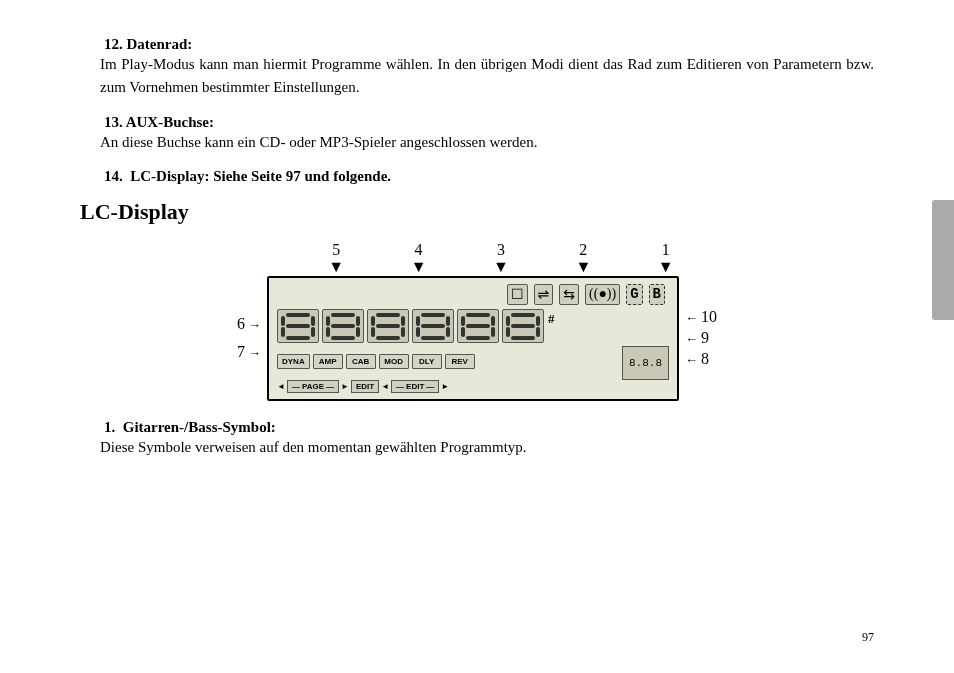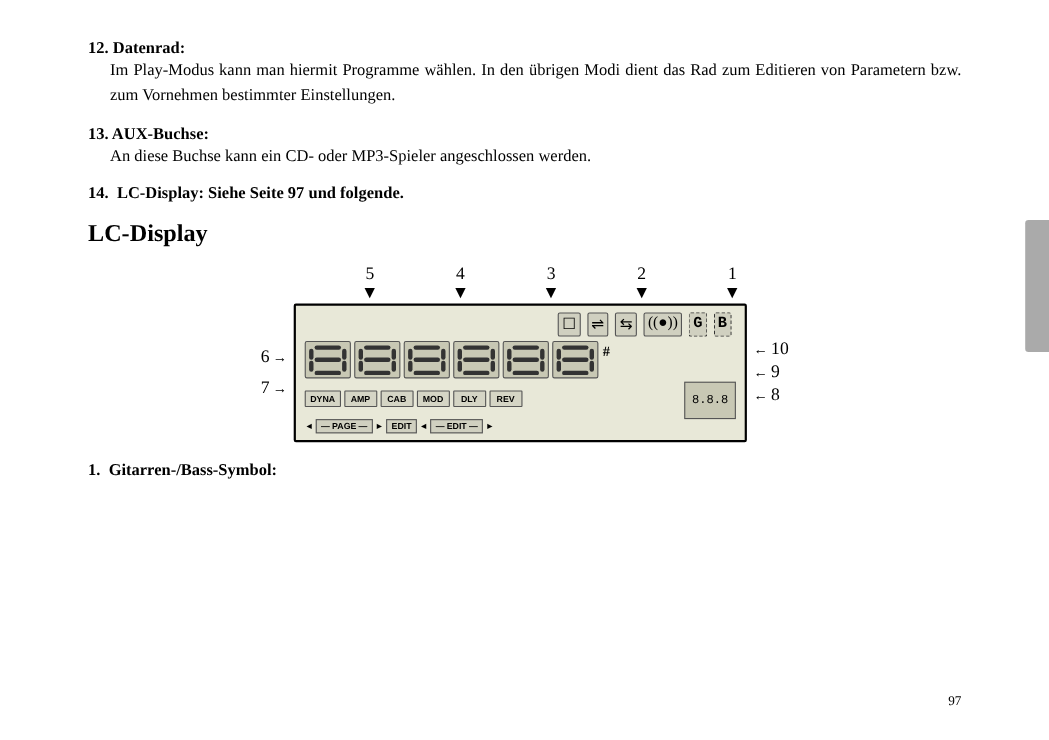--- a/index.html
+++ b/index.html
@@ -40,20 +40,21 @@
       font-size: 12px;
     }
 
     
     .section-item {
       margin-bottom: 14px;
     }
 
     .section-item .item-header {
       font-weight: bold;
+      margin-left: 24px;
     }
 
     .section-item .item-body {
       margin-left: 20px;
       line-height: 1.55;
       text-align: justify;
     }
 
     .inline-bold {
       font-weight: bold;
@@ -416,19 +417,20 @@
 
       </div>
     </div>
   </div>
 
   <div class="section-item bottom-section">
     <div class="item-header">
       <span>1</span>.
       &nbsp;<span class="inline-bold">Gitarren-/Bass-Symbol:</span>
     </div>
+    <div class="item-body">Diese Symbole verweisen auf den momentan gewählten Programmtyp.</div>
   </div>
 
 </div>
 
 <div class="sidebar-tab"></div>
 
 <div class="page-number">97</div>
 
 </body></html>

